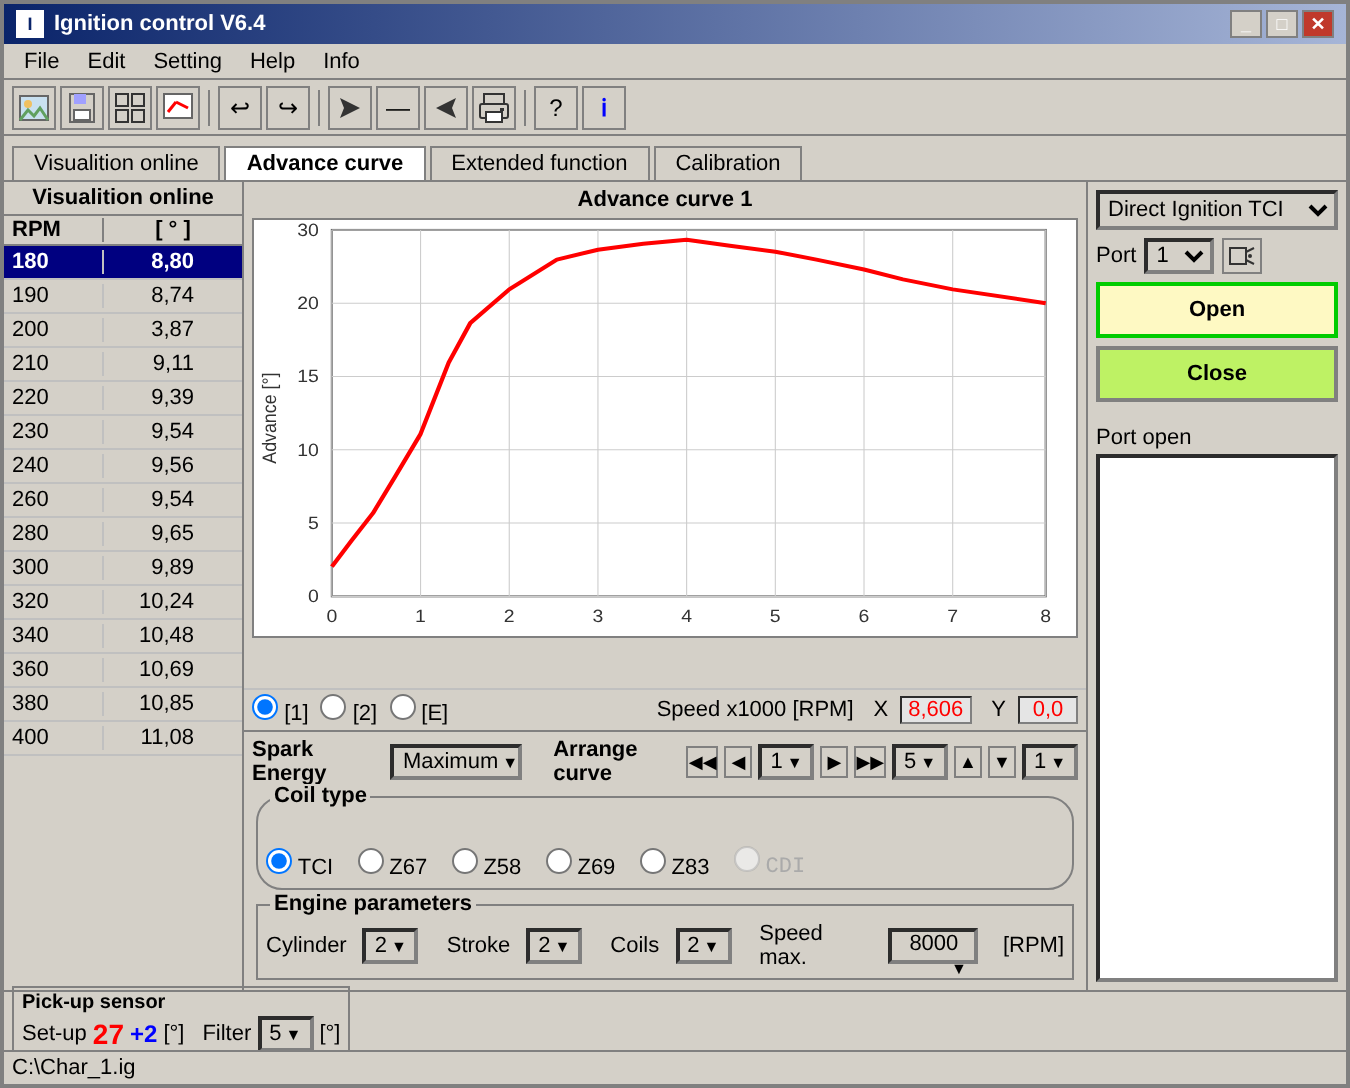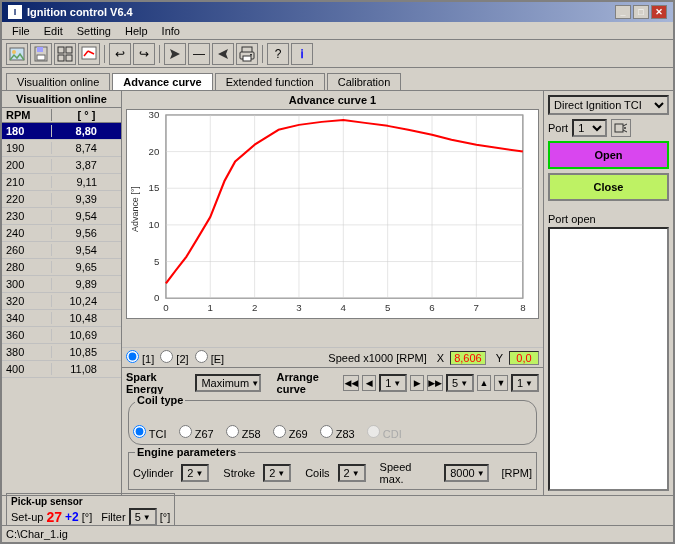--- a/index.html
+++ b/index.html
@@ -302,21 +302,21 @@
       height: 18px;
       font-size: 11px;
       background: #d4d0c8;
       border: 2px inset #808080;
       width: 35px;
     }
 
     .open-btn {
       width: 100%;
       height: 28px;
-      background: #d946ef;
+      background: #fef9c3;
       border: 2px solid #00cc00;
       font-size: 11px;
       font-weight: bold;
       cursor: pointer;
       display: flex;
       align-items: center;
       justify-content: center;
     }
 
     .close-btn {
@@ -375,21 +375,21 @@
       color: red;
       font-size: 14px;
       font-weight: bold;
     }
     .blue-num {
       color: blue;
       font-size: 12px;
       font-weight: bold;
     }
     .value-box-red {
-      background: #bef264;
+      background: #e5e5e5;
       border: 1px inset #808080;
       padding: 0 3px;
       min-width: 30px;
       text-align: center;
       font-size: 11px;
       color: red;
     }
 
     
     .arrow-btn {
@@ -732,21 +732,21 @@
             <label style="margin-left:8px;">
               <input type="radio" name="coil" style="">
               <span>Z69</span>
             </label>
             <label style="margin-left:8px;">
               <input type="radio" name="coil" style="">
               <span>Z83</span>
             </label>
             <label style="margin-left:8px;color:#aaa;">
               <input type="radio" name="coil" disabled="" style="">
-              <span style="color:#aaa;">CDI</span>
+              <span style="color:#aaa;font-family:Liberation Mono, monospace;">CDI</span>
             </label>
           </div>
         </div>
 
         <div class="group-box" style="padding-top:8px;">
           <span class="group-box-title">Engine parameters</span>
           <div class="control-row">
             <span>Cylinder</span>
             <div class="dropdown-btn" style="min-width:28px;">
               <span>2</span>
@@ -756,21 +756,21 @@
             <div class="dropdown-btn" style="min-width:28px;">
               <span>2</span>
               <span class="dropdown-arrow">▼</span>
             </div>
             <span style="margin-left:6px;">Coils</span>
             <div class="dropdown-btn" style="min-width:28px;">
               <span>2</span>
               <span class="dropdown-arrow">▼</span>
             </div>
             <span style="margin-left:6px;">Speed max.</span>
-            <div class="dropdown-btn" style="min-width:45px;">
+            <div class="dropdown-btn" style="min-width:45px;flex-direction:column;">
               <span>8000</span>
               <span class="dropdown-arrow">▼</span>
             </div>
             <span style="margin-left:4px;">[RPM]</span>
           </div>
         </div>
 
       </div>
     </div>
 

